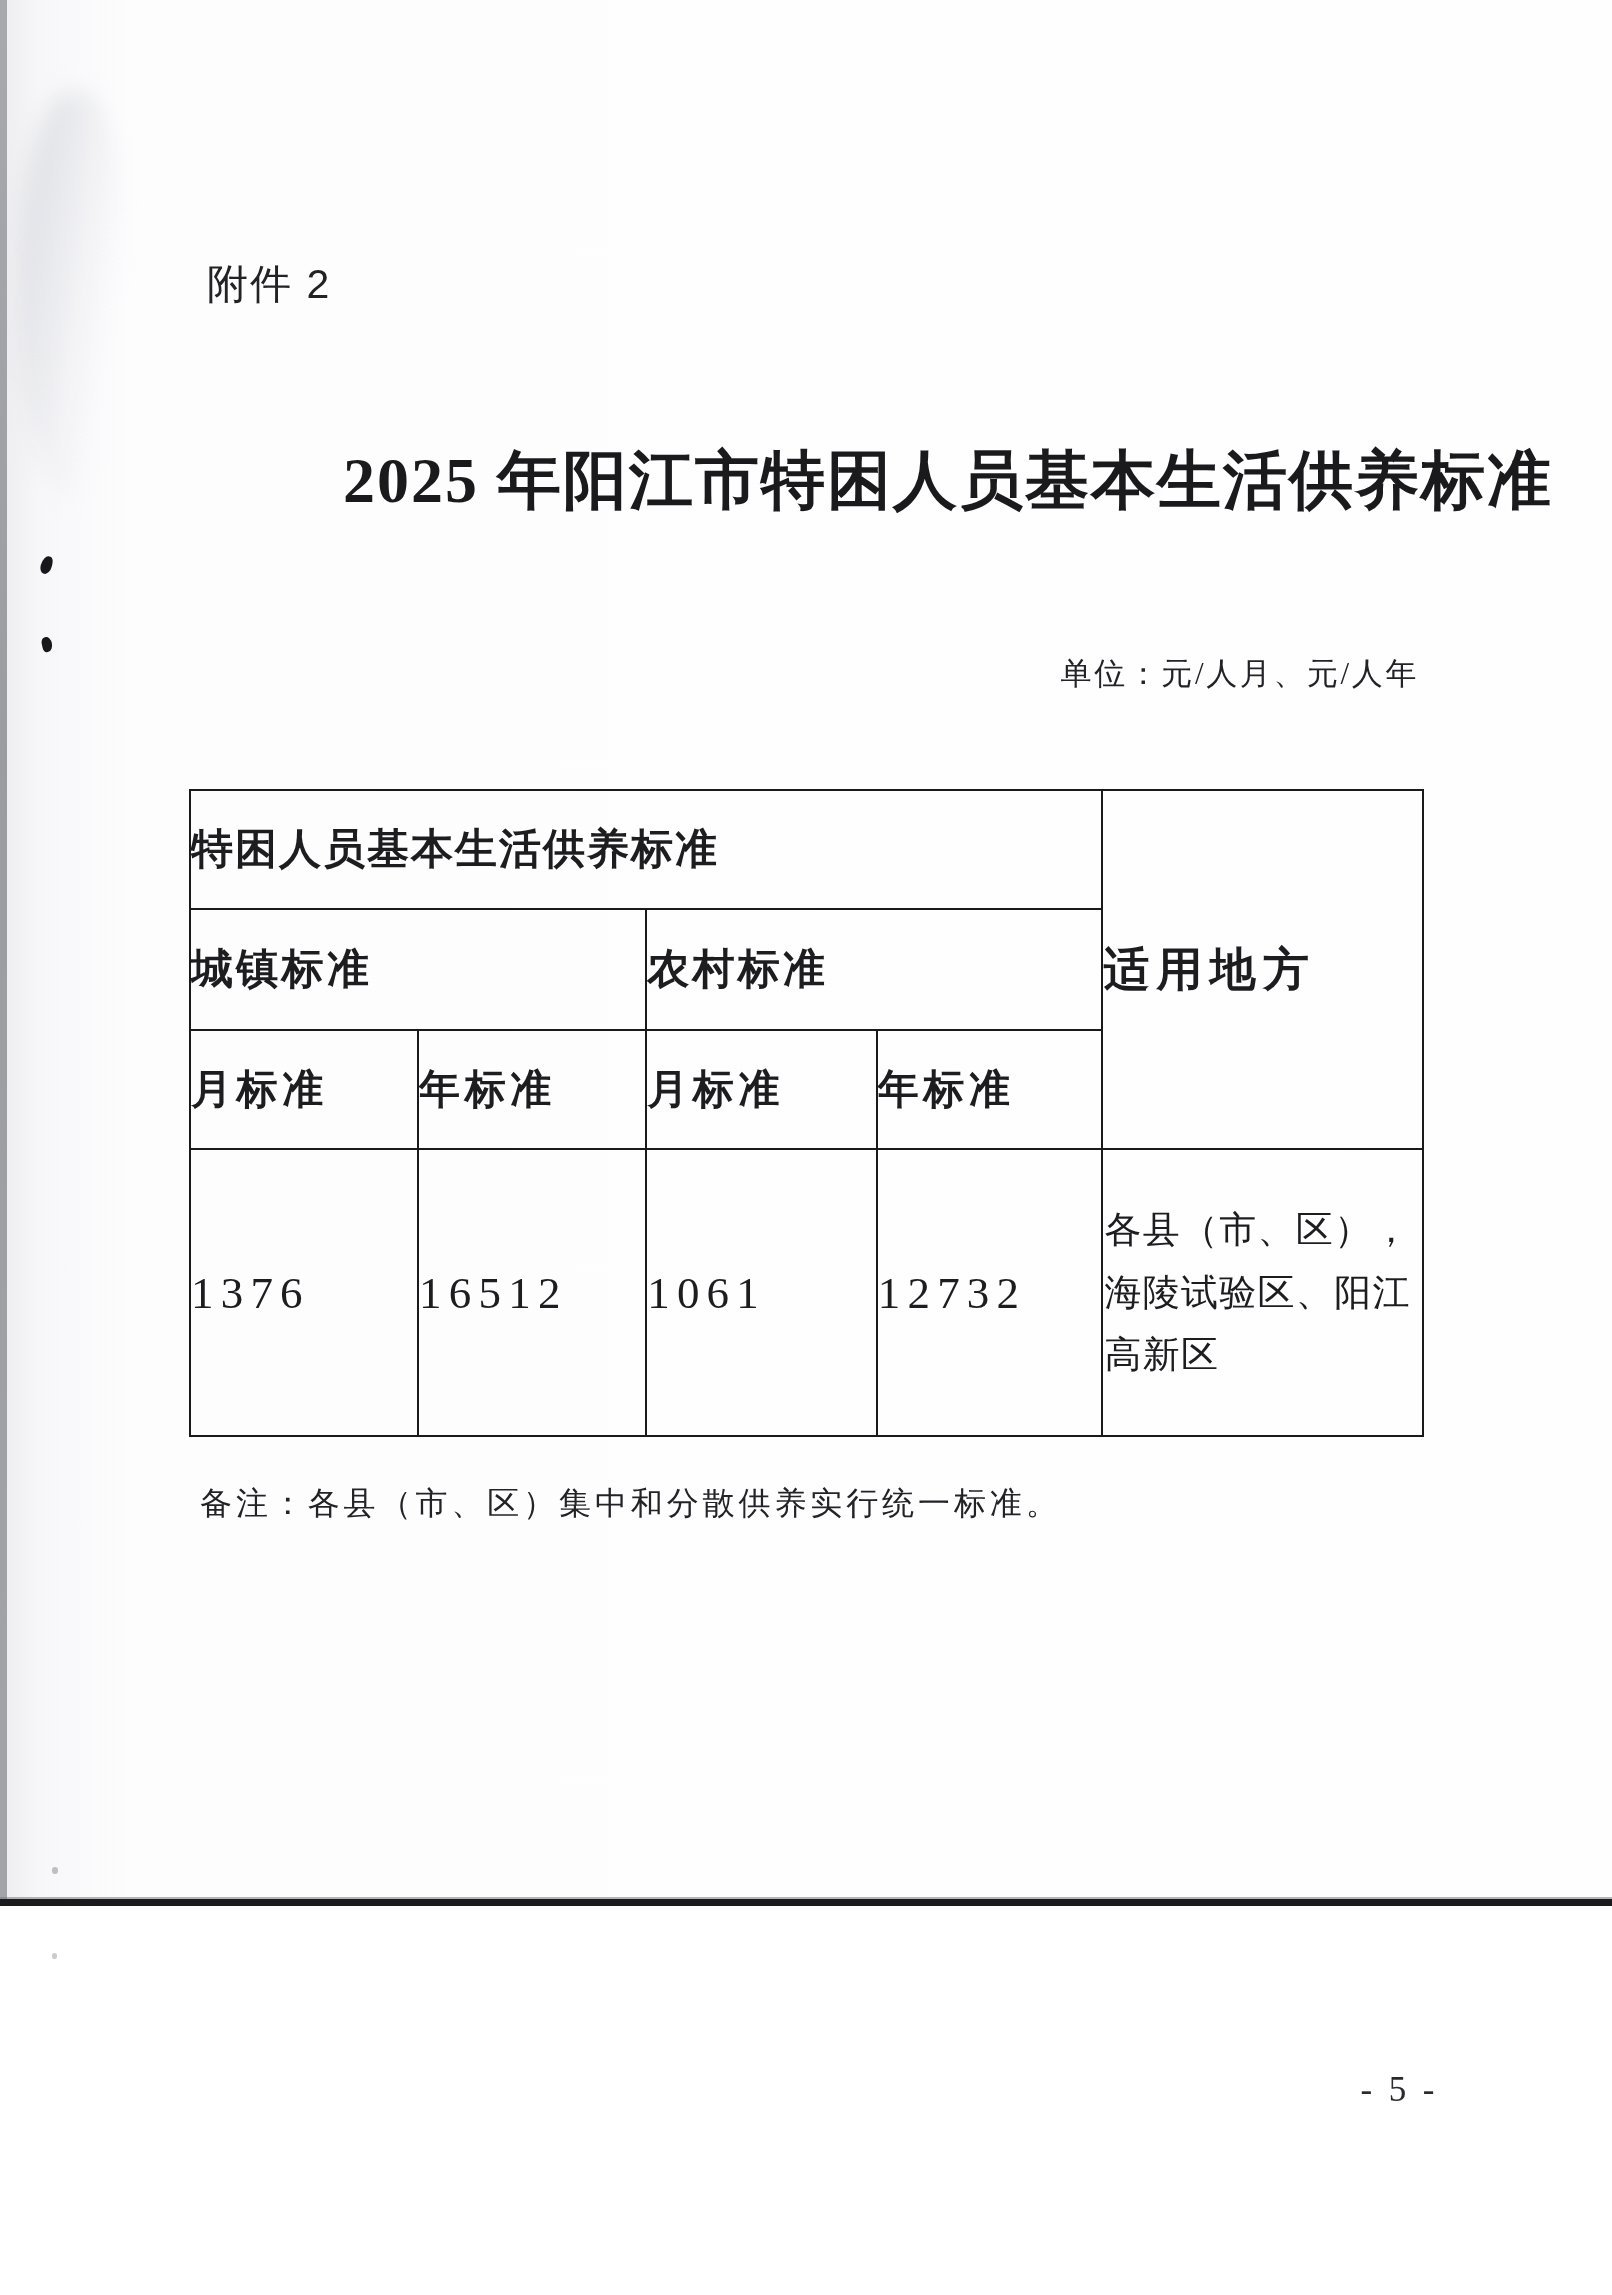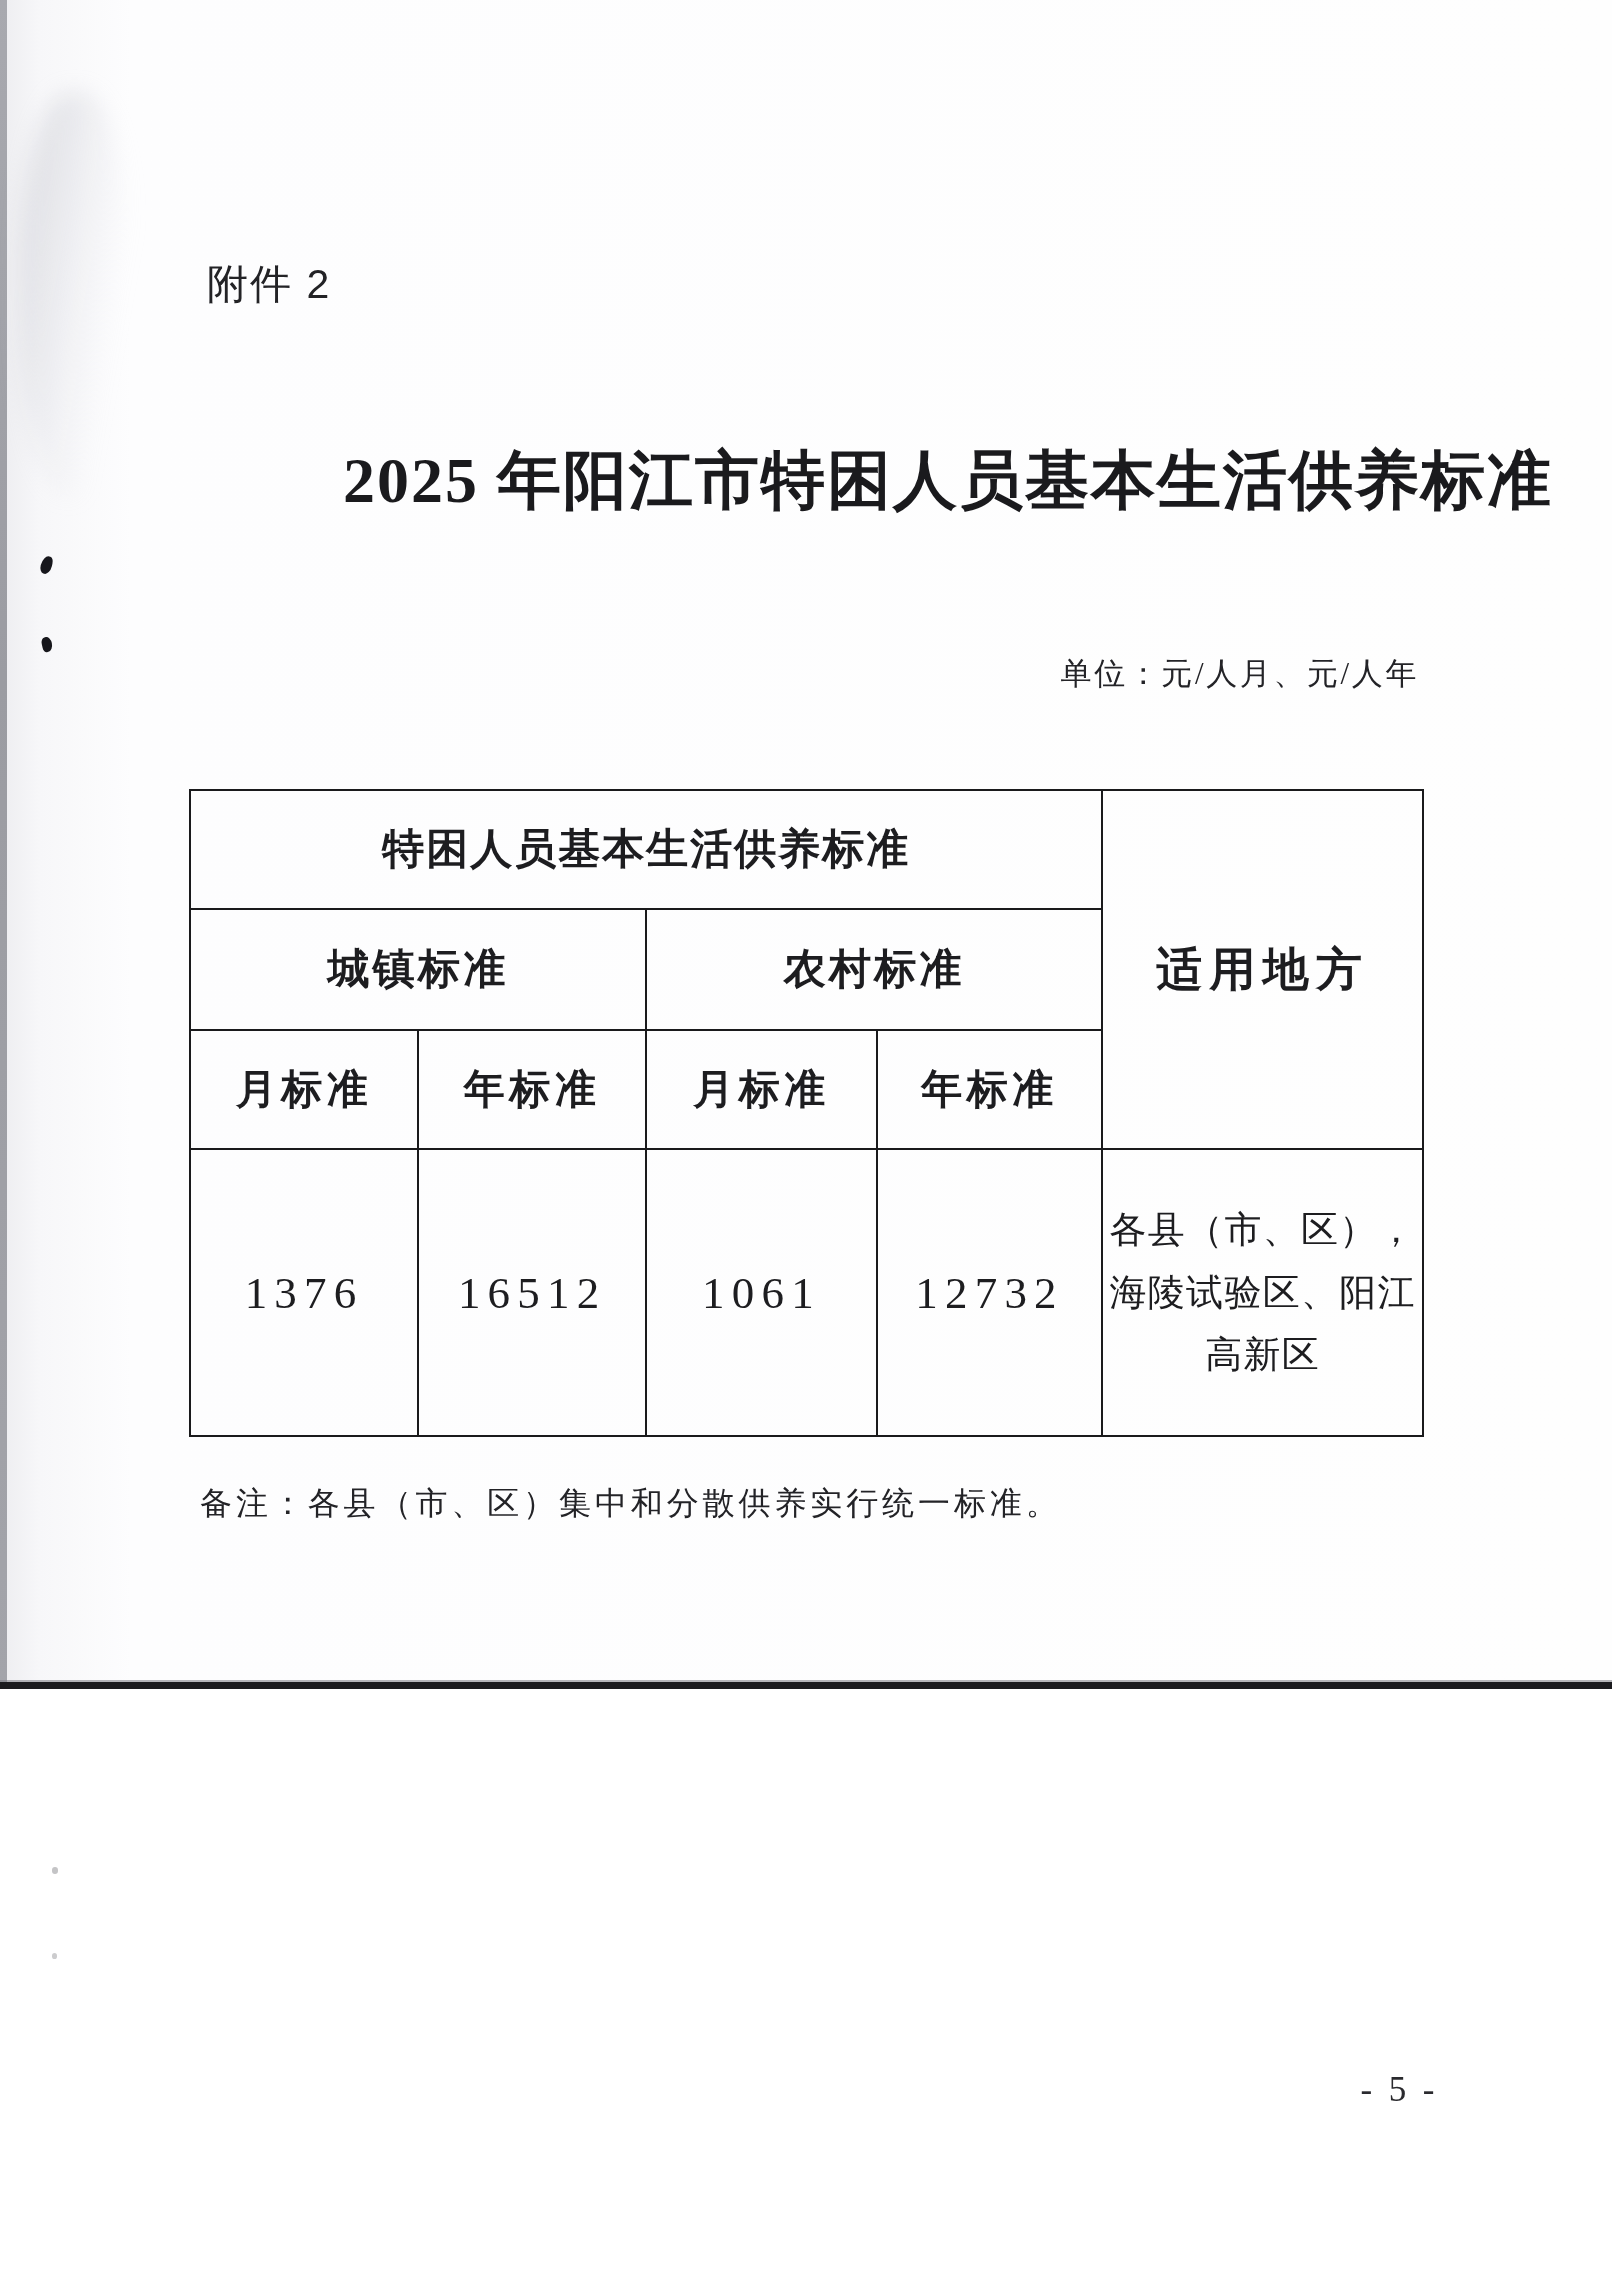--- a/index.html
+++ b/index.html
@@ -4,21 +4,21 @@
 <style>
   html, body { margin: 0; padding: 0; }
   body {
     width: 1612px; height: 2295px;
     background: #ffffff;
     font-family: "Liberation Serif", serif;
     overflow: hidden;
   }
   .page {
     position: relative;
-    width: 1612px; height: 1689px;
+    width: 1612px; height: 1906px;
     background: linear-gradient(90deg, #ededf0 0px, #f7f7f9 39px, #fdfdfe 131px, #fefefe 100%);
     color: #1e1e20;
   }
   
   .scan-left-edge {
     position: absolute; left: 0; top: 0; width: 7.2px; height: 100%;
     background: linear-gradient(180deg, #a8a9af 0%, #9b9ca2 40%, #a3a4aa 100%);
   }
   .scan-curl-shade {
     position: absolute; left: 19.7px; top: 92px; width: 111px; height: 406px;
@@ -64,21 +64,20 @@
   
   table.standards {
     position: absolute; left: 189px; top: 789px;
     width: 1235px; height: 648px;
     border-collapse: collapse;
     table-layout: fixed;
     border: 2.6px solid #121214;
   }
   table.standards td {
     border: 2px solid #1a1a1c;
-    text-align: center;
     vertical-align: middle;
     color: #1d1d20;
     padding: 0;
   }
   .h-main {
     font-family: "Liberation Sans", sans-serif;
     font-size: 42px; font-weight: 600; letter-spacing: 2px;
   }
   .h-group {
     font-family: "Liberation Sans", sans-serif;

